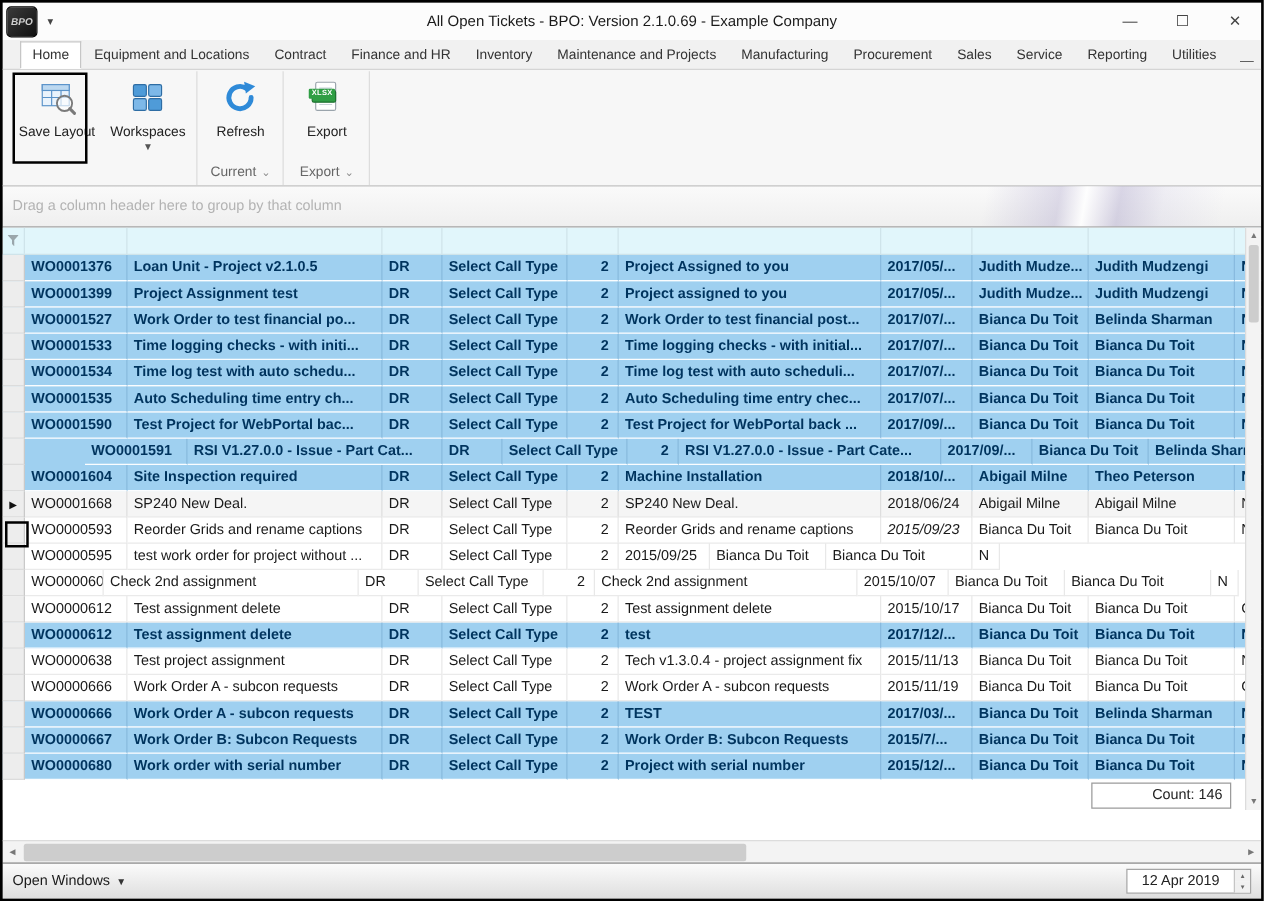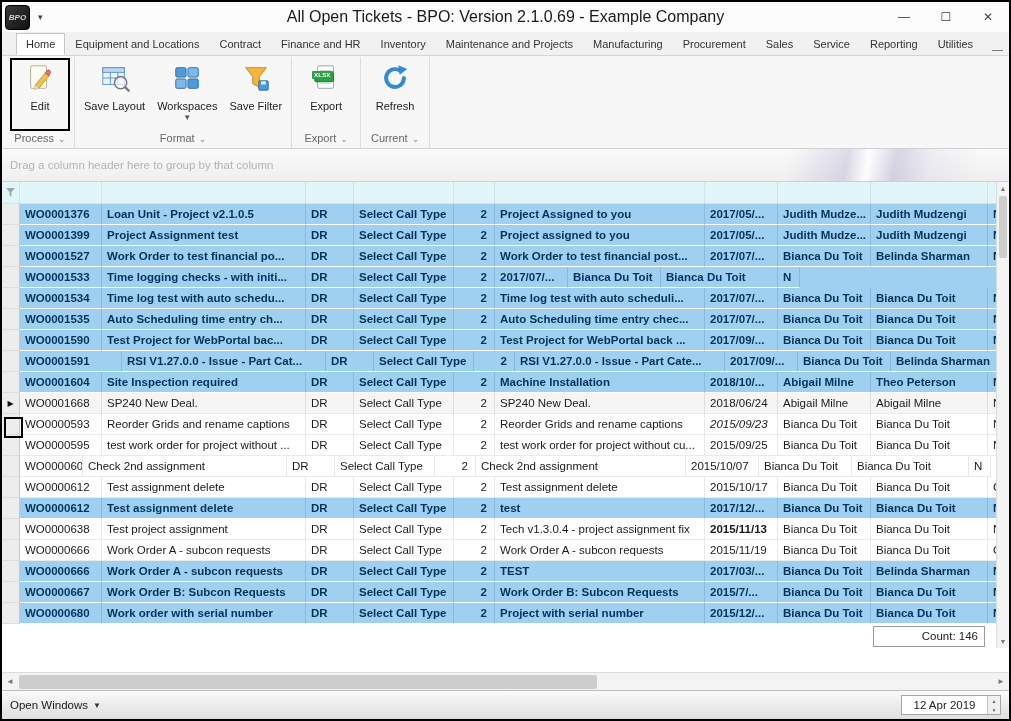--- a/index.html
+++ b/index.html
@@ -3,21 +3,21 @@
 <meta charset="utf-8">
 <style>
   * { box-sizing: border-box; margin: 0; padding: 0; }
   html,body { width:1011px; height:721px; font-family:"Liberation Sans", sans-serif; background:#fff; }
   .window { width:1011px; height:721px; border:2px solid #000; background:#404040; display:flex; flex-direction:column; position:relative; overflow:hidden; }
 
   
   .titlebar { height:30px; flex:0 0 30px; display:flex; align-items:center; background:#fcfcfc; position:relative; }
   .applogo { width:25px; height:25px; margin-left:3px; background:linear-gradient(135deg,#3a3a3a,#111); border:1px solid #000; border-radius:4px; color:#cfcfcf; font-size:8px; font-style:italic; font-weight:bold; display:flex; align-items:center; justify-content:center; }
   .qat-caret { font-size:9px; color:#444; margin-left:8px; }
-  .title-text { position:absolute; left:0; right:0; text-align:center; font-size:16px; color:#1a1a1a; pointer-events:none; }
+  .title-text { position:absolute; left:0; right:0; text-align:center; font-size:12px; color:#1a1a1a; pointer-events:none; }
   .winctl { margin-left:auto; display:flex; }
   .winctl .wbtn { width:42px; height:28px; display:flex; align-items:center; justify-content:center; font-size:12px; color:#444; }
 
   
   .tabbar { height:24px; flex:0 0 24px; background:#f1f1f1; border-bottom:1px solid #d5d5d5; display:flex; align-items:flex-end; }
   .tab-logo { width:17px; height:17px; margin:0 6px 2px 8px; background:linear-gradient(135deg,#3a3a3a,#111); border-radius:3px; }
   #tabs { display:flex; align-items:flex-end; }
   .tab { font-size:11px; color:#333; padding:4px 9px 4px; white-space:nowrap; border:1px solid transparent; }
   .tab.active { background:#fff; border:1px solid #c6c6c6; border-bottom:1px solid #fff; }
   .ribctl { margin-left:auto; display:flex; align-items:center; padding-right:6px; }
@@ -124,36 +124,20 @@
         <div class="tab">Utilities</div>
       </div>
     <div class="ribctl">
       <span>—</span>
 
     </div>
   </div>
 
   <div class="ribbon">
 
-    <div class="rgroup">
-      <div class="gbtns">
-        <div class="rbtn">
-          <span class="ricon">
-            <svg viewBox="0 0 32 32" width="30" height="30">
-              <rect x="6" y="3" width="17" height="24" rx="1.5" fill="#fdfcf2" stroke="#b5ad92"></rect>
-              <path d="M11 23.5 L21.5 10.5 L25.5 13.8 L15 26.8 Z" fill="#f3c04b" stroke="#c08a1e" stroke-width="0.8"></path>
-              <path d="M21.5 10.5 L23.5 8 a2.2 2.2 0 0 1 3.2 .4 a2.2 2.2 0 0 1 -.2 3 L25.5 13.8 Z" fill="#e8736b" stroke="#b04a42" stroke-width="0.8"></path>
-              <path d="M11 23.5 L9.6 28.4 L15 26.8 Z" fill="#efe3c0" stroke="#c9b98c" stroke-width="0.8"></path>
-            </svg>
-          </span>
-          <span class="rlbl">Edit</span>
-        </div>
-      </div>
-      <div class="gcap"><span>Process</span><span class="gcaret">⌄</span></div>
-    </div>
 
     <div class="rgroup">
       <div class="gbtns">
         <div class="rbtn">
           <span class="ricon">
             <svg viewBox="0 0 32 32" width="30" height="30">
               <rect x="3" y="5" width="23" height="18" fill="#eaf3fc" stroke="#5b93c9"></rect>
               <rect x="3" y="5" width="23" height="5" fill="#bcd8f0" stroke="#5b93c9"></rect>
               <line x1="11" y1="10" x2="11" y2="23" stroke="#5b93c9"></line>
               <line x1="19" y1="10" x2="19" y2="23" stroke="#5b93c9"></line>
@@ -169,67 +153,56 @@
             <svg viewBox="0 0 32 32" width="30" height="30">
               <rect x="4" y="5" width="11" height="10" rx="1.5" fill="#4f9bd8" stroke="#2e6da4"></rect>
               <rect x="17" y="5" width="11" height="10" rx="1.5" fill="#7db8e8" stroke="#2e6da4"></rect>
               <rect x="4" y="17" width="11" height="10" rx="1.5" fill="#7db8e8" stroke="#2e6da4"></rect>
               <rect x="17" y="17" width="11" height="10" rx="1.5" fill="#4f9bd8" stroke="#2e6da4"></rect>
             </svg>
           </span>
           <span class="rlbl">Workspaces</span>
           <span class="btncaret">▼</span>
         </div>
+      </div>
+    </div>
+
+    <div class="rgroup">
+      <div class="gbtns">
         <div class="rbtn">
           <span class="ricon">
             <svg viewBox="0 0 32 32" width="30" height="30">
-              <path d="M5 5 H27 L19.5 14.5 V26 L12.5 22 V14.5 Z" fill="#f2b63c" stroke="#c4871a"></path>
-              <rect x="19" y="19" width="10" height="10" rx="1" fill="#4f9bd8" stroke="#2e6da4"></rect>
-              <rect x="21.5" y="19.5" width="5" height="3.5" fill="#dceaf8"></rect>
+              <path d="M25.5 16 a9.5 9.5 0 1 1 -4 -7.7" fill="none" stroke="#2f8ad8" stroke-width="4.2" stroke-linecap="round"></path>
+              <polygon points="19.5,2.5 29,6.5 21,12.5" fill="#2f8ad8"></polygon>
             </svg>
           </span>
-          <span class="rlbl">Save Filter</span>
+          <span class="rlbl">Refresh</span>
         </div>
       </div>
-      <div class="gcap"><span>Format</span><span class="gcaret">⌄</span></div>
+      <div class="gcap"><span>Current</span><span class="gcaret">⌄</span></div>
     </div>
 
     <div class="rgroup">
       <div class="gbtns">
         <div class="rbtn">
           <span class="ricon">
             <svg viewBox="0 0 32 32" width="30" height="30">
               <rect x="7" y="3" width="17" height="24" rx="1.5" fill="#fff" stroke="#9aa4ac"></rect>
               <line x1="10" y1="8" x2="21" y2="8" stroke="#c9d2d8"></line>
               <line x1="10" y1="22" x2="21" y2="22" stroke="#c9d2d8"></line>
               <rect x="4" y="10" width="20" height="10" rx="1.5" fill="#2f9e44" stroke="#1e7030"></rect>
             </svg>
             <span class="xlsx-badge">XLSX</span>
           </span>
           <span class="rlbl">Export</span>
         </div>
       </div>
       <div class="gcap"><span>Export</span><span class="gcaret">⌄</span></div>
     </div>
 
-    <div class="rgroup">
-      <div class="gbtns">
-        <div class="rbtn">
-          <span class="ricon">
-            <svg viewBox="0 0 32 32" width="30" height="30">
-              <path d="M25.5 16 a9.5 9.5 0 1 1 -4 -7.7" fill="none" stroke="#2f8ad8" stroke-width="4.2" stroke-linecap="round"></path>
-              <polygon points="19.5,2.5 29,6.5 21,12.5" fill="#2f8ad8"></polygon>
-            </svg>
-          </span>
-          <span class="rlbl">Refresh</span>
-        </div>
-      </div>
-      <div class="gcap"><span>Current</span><span class="gcaret">⌄</span></div>
-    </div>
-
   </div>
 
   <div class="band">
     <span class="band-hint">Drag a column header here to group by that column</span>
   </div>
 
   <div class="gridwrap">
     <div class="frow">
       <div class="find">
           <span class="funnel"></span>
@@ -287,20 +260,21 @@
           <div class="cell c-assignedto" style="width: 117px;">Belinda Sharman</div>
           <div class="cell c-status" style="width: 22px;">N</div>
         </div>
         <div class="grow hl">
           <div class="ind"></div>
           <div class="cell c-code" style="width: 82px;">WO0001533</div>
           <div class="cell c-desc" style="width: 204px;">Time logging checks - with initi...</div>
           <div class="cell c-wotype" style="width: 48px;">DR</div>
           <div class="cell c-wotypedesc" style="width: 100px;">Select Call Type</div>
           <div class="cell c-priority" style="width: 41px;">2</div>
+          <div class="cell c-note" style="width: 210px;">Time logging checks - with initial...</div>
           <div class="cell c-created" style="width: 73px;">2017/07/...</div>
           <div class="cell c-createdby" style="width: 93px;">Bianca Du Toit</div>
           <div class="cell c-assignedto" style="width: 117px;">Bianca Du Toit</div>
           <div class="cell c-status" style="width: 22px;">N</div>
         </div>
         <div class="grow hl">
           <div class="ind"></div>
           <div class="cell c-code" style="width: 82px;">WO0001534</div>
           <div class="cell c-desc" style="width: 204px;">Time log test with auto schedu...</div>
           <div class="cell c-wotype" style="width: 48px;">DR</div>
@@ -333,21 +307,21 @@
           <div class="cell c-wotypedesc" style="width: 100px;">Select Call Type</div>
           <div class="cell c-priority" style="width: 41px;">2</div>
           <div class="cell c-note" style="width: 210px;">Test Project for WebPortal back ...</div>
           <div class="cell c-created" style="width: 73px;">2017/09/...</div>
           <div class="cell c-createdby" style="width: 93px;">Bianca Du Toit</div>
           <div class="cell c-assignedto" style="width: 117px;">Bianca Du Toit</div>
           <div class="cell c-status" style="width: 22px;">N</div>
         </div>
         <div class="grow hl">
           <div class="ind"></div>
-          <div class="cell c-code" style="width: 102px;">WO0001591</div>
+          <div class="cell c-code" style="width: 82px; margin-left: 48px;">WO0001591</div>
           <div class="cell c-desc" style="width: 204px;">RSI V1.27.0.0 - Issue - Part Cat...</div>
           <div class="cell c-wotype" style="width: 48px;">DR</div>
           <div class="cell c-wotypedesc" style="width: 100px;">Select Call Type</div>
           <div class="cell c-priority" style="width: 41px;">2</div>
           <div class="cell c-note" style="width: 210px;">RSI V1.27.0.0 - Issue - Part Cate...</div>
           <div class="cell c-created" style="width: 73px;">2017/09/...</div>
           <div class="cell c-createdby" style="width: 93px;">Bianca Du Toit</div>
           <div class="cell c-assignedto" style="width: 117px;">Belinda Sharman</div>
           <div class="cell c-status" style="width: 22px;">N</div>
         </div>
@@ -392,21 +366,20 @@
           <div class="cell c-assignedto" style="width: 117px;">Bianca Du Toit</div>
           <div class="cell c-status" style="width: 22px;">N</div>
         </div>
         <div class="grow">
           <div class="ind"></div>
           <div class="cell c-code" style="width: 82px;">WO0000595</div>
           <div class="cell c-desc" style="width: 204px;">test work order for project without ...</div>
           <div class="cell c-wotype" style="width: 48px;">DR</div>
           <div class="cell c-wotypedesc" style="width: 100px;">Select Call Type</div>
           <div class="cell c-priority" style="width: 41px;">2</div>
-          <div class="cell c-note" style="width: 210px;">test work order for project without cu...</div>
           <div class="cell c-created" style="width: 73px;">2015/09/25</div>
           <div class="cell c-createdby" style="width: 93px;">Bianca Du Toit</div>
           <div class="cell c-assignedto" style="width: 117px;">Bianca Du Toit</div>
           <div class="cell c-status" style="width: 22px;">N</div>
         </div>
         <div class="grow">
           <div class="ind"></div>
           <div class="cell c-code" style="width: 63px;">WO0000608</div>
           <div class="cell c-desc" style="width: 204px;">Check 2nd assignment</div>
           <div class="cell c-wotype" style="width: 48px;">DR</div>
@@ -445,21 +418,21 @@
           <div class="cell c-status" style="width: 22px;">N</div>
         </div>
         <div class="grow">
           <div class="ind"></div>
           <div class="cell c-code" style="width: 82px;">WO0000638</div>
           <div class="cell c-desc" style="width: 204px;">Test project assignment</div>
           <div class="cell c-wotype" style="width: 48px;">DR</div>
           <div class="cell c-wotypedesc" style="width: 100px;">Select Call Type</div>
           <div class="cell c-priority" style="width: 41px;">2</div>
           <div class="cell c-note" style="width: 210px;">Tech v1.3.0.4 - project assignment fix</div>
-          <div class="cell c-created" style="width: 73px; font-weight: bold;">2015/11/13</div>
+          <div class="cell c-created" style="width: 73px;">2015/11/13</div>
           <div class="cell c-createdby" style="width: 93px;">Bianca Du Toit</div>
           <div class="cell c-assignedto" style="width: 117px;">Bianca Du Toit</div>
           <div class="cell c-status" style="width: 22px;">N</div>
         </div>
         <div class="grow">
           <div class="ind"></div>
           <div class="cell c-code" style="width: 82px;">WO0000666</div>
           <div class="cell c-desc" style="width: 204px;">Work Order A - subcon requests</div>
           <div class="cell c-wotype" style="width: 48px;">DR</div>
           <div class="cell c-wotypedesc" style="width: 100px;">Select Call Type</div>

